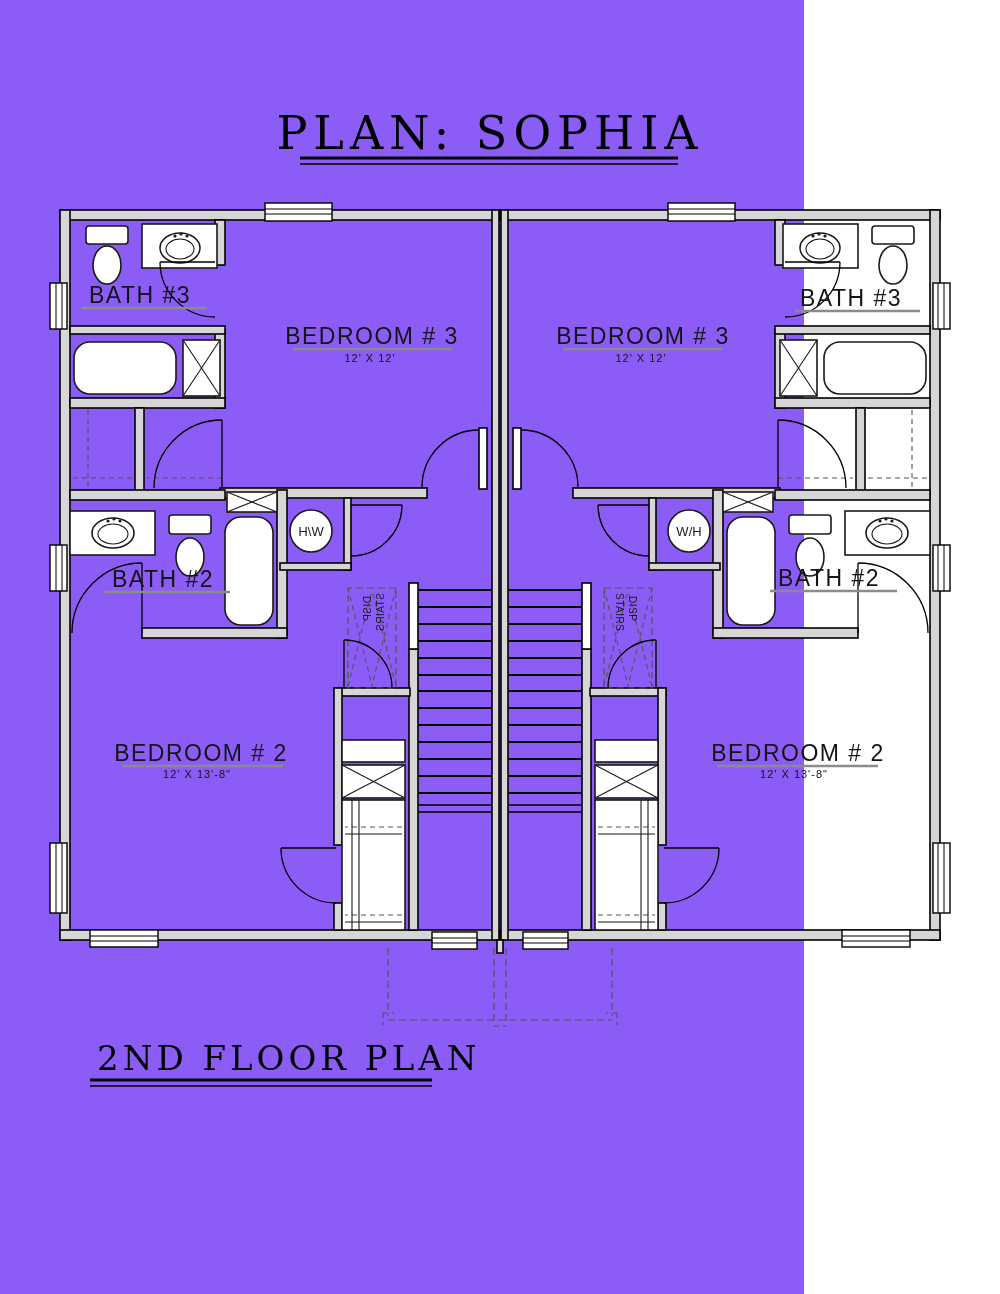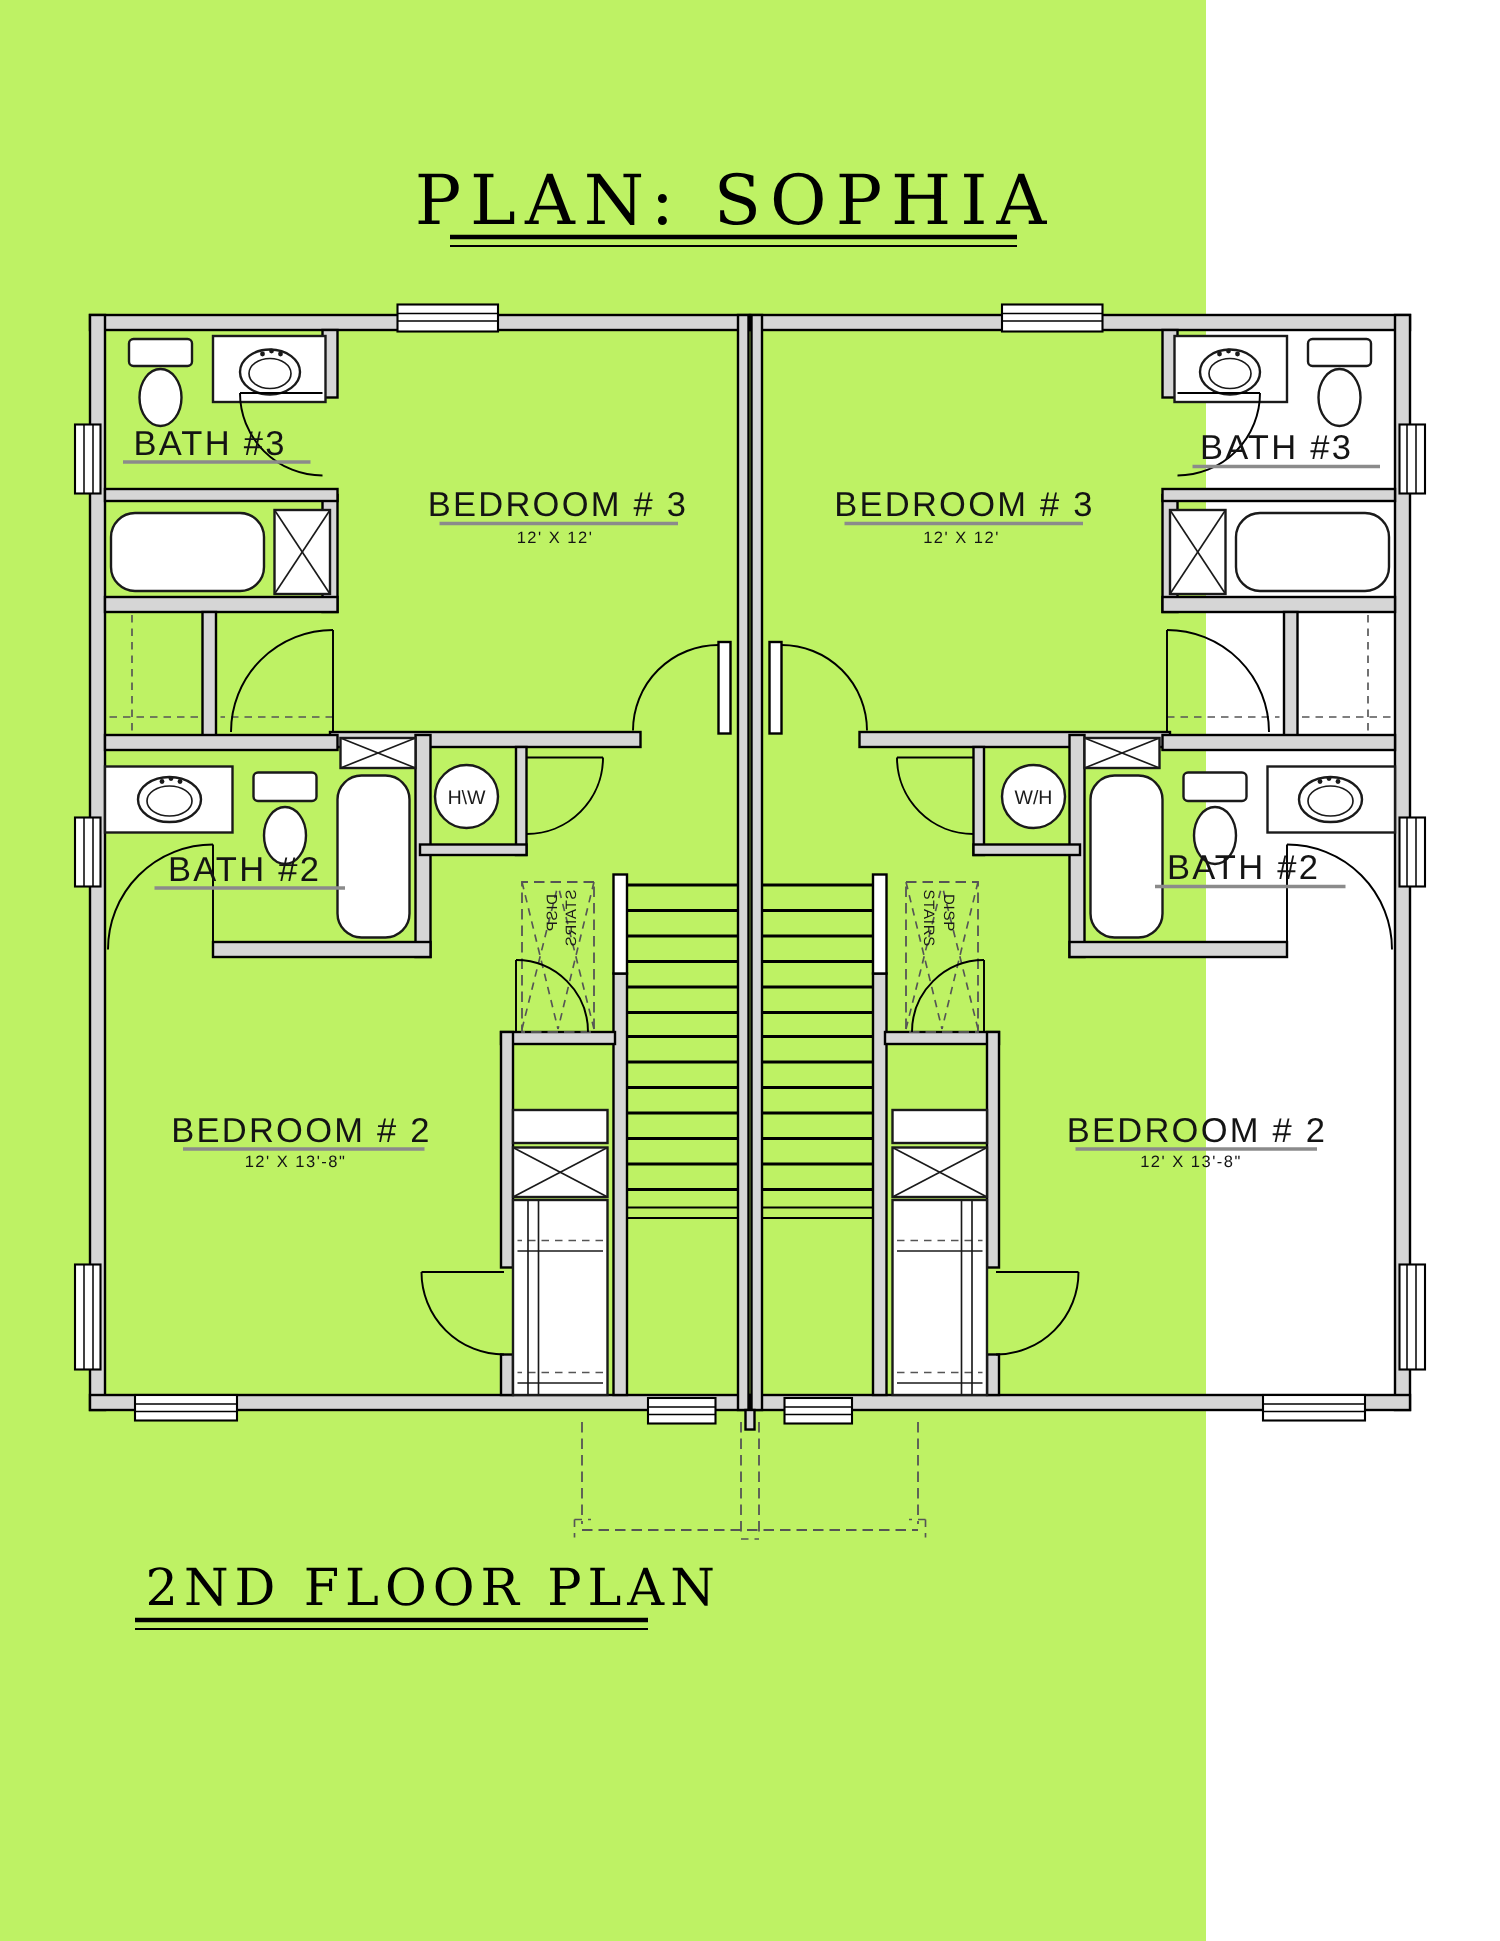--- a/index.html
+++ b/index.html
@@ -1,21 +1,21 @@
 <!DOCTYPE html>
 <html style="--wall-fill: #d6d6d6; --line: #000000; --underline: #8b8b8b;"><head>
 <meta charset="utf-8">
 <style>
   :root{
     --wall-fill:#d6d6d6;
     --line:#000000;
     --underline:#8b8b8b;
   }
   html,body{margin:0;padding:0;background:#ffffff;}
-  .page{width:804px;height:1294px;position:relative;background:#bef264;}
+  .page{width:804px;height:1294px;position:relative;background:#8b5cf6;}
   svg{display:block;}
   .wall{fill:var(--wall-fill);stroke:var(--line);stroke-width:1.6;}
   .post{fill:#ffffff;stroke:var(--line);stroke-width:1.6;}
   .fix{fill:#ffffff;stroke:#1a1a1a;stroke-width:1.6;}
   .thin{stroke:#1a1a1a;stroke-width:1.1;fill:none;}
   .door{stroke:#000;stroke-width:1.3;fill:none;}
   .tread{stroke:#000;stroke-width:2;fill:none;}
   .tread2{stroke:#000;stroke-width:1.3;fill:none;}
   .dash{stroke:#555;stroke-width:1.2;fill:none;stroke-dasharray:7 4;}
   .dashsm{stroke:#555;stroke-width:1.1;fill:none;stroke-dasharray:5 4;}

